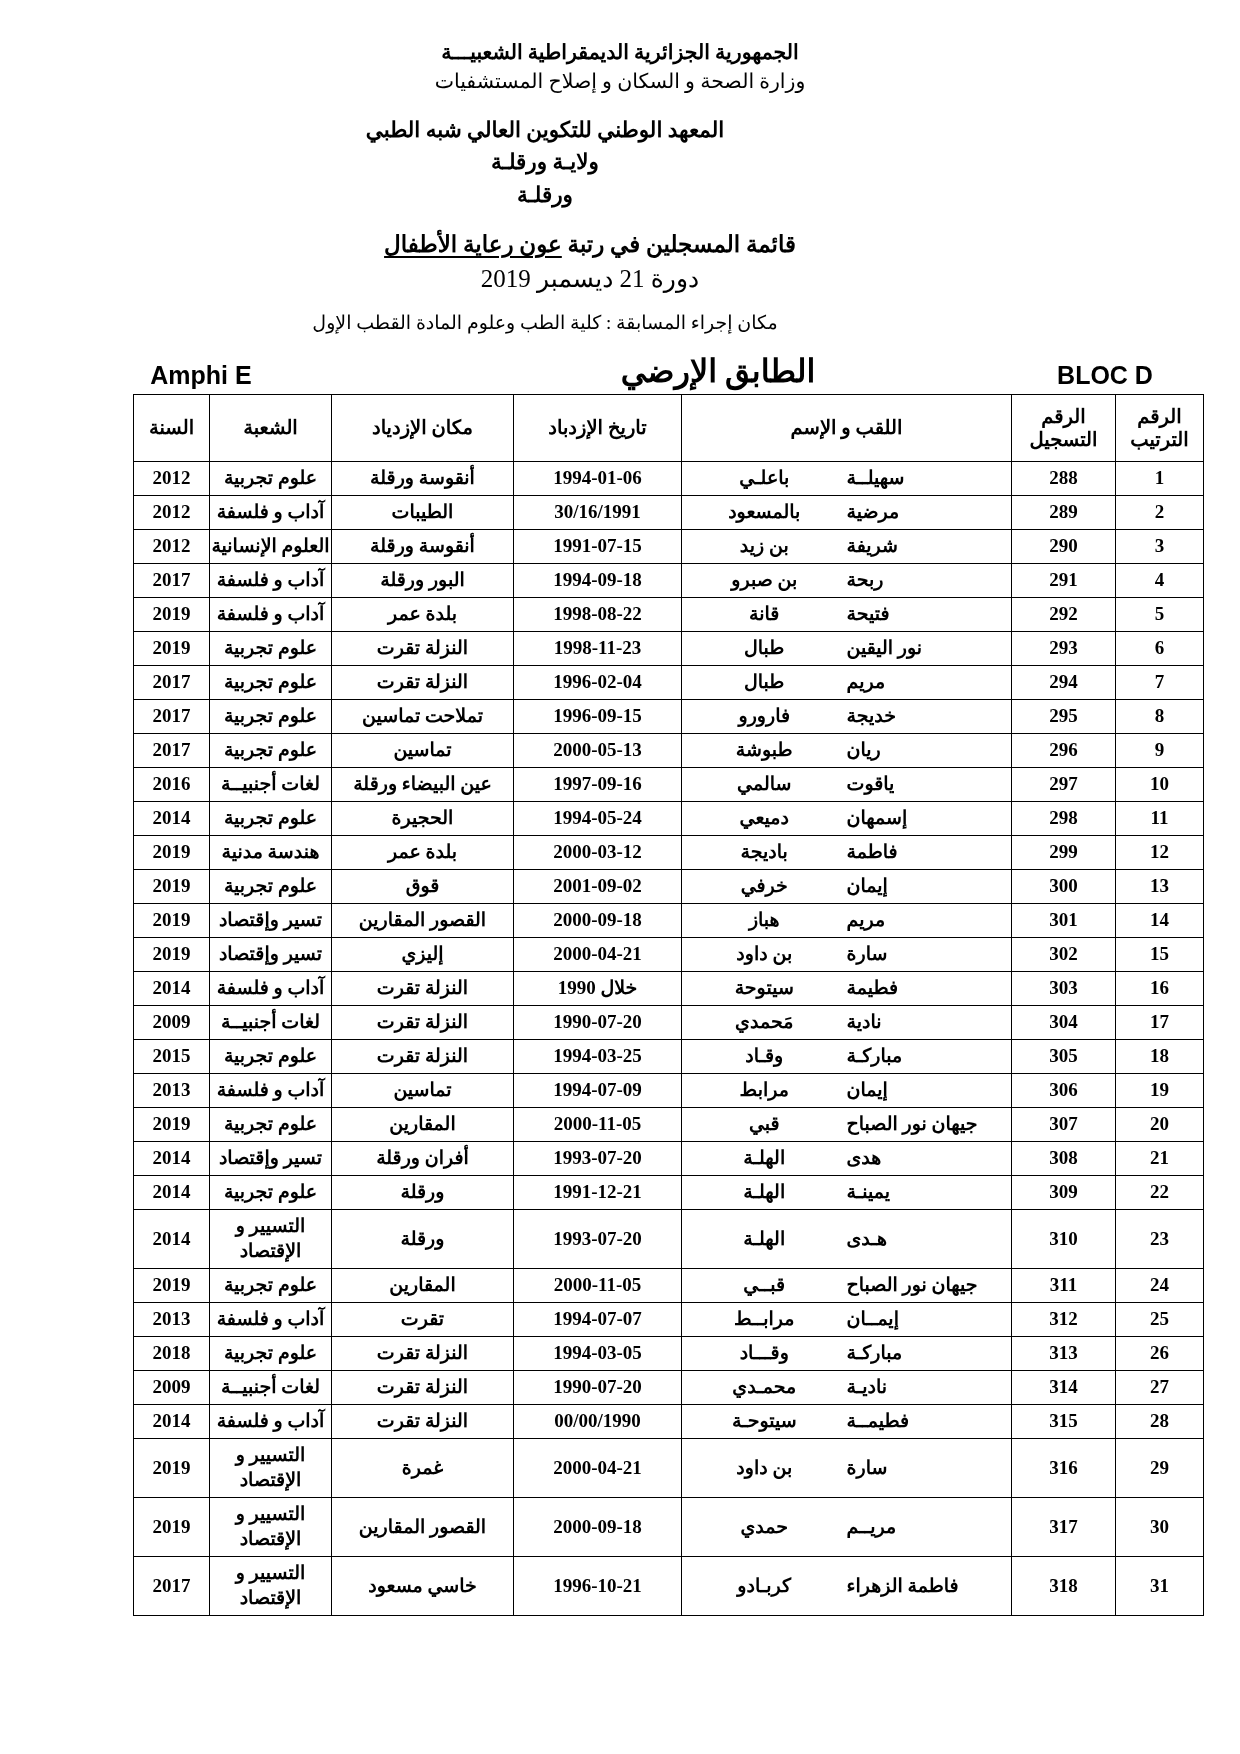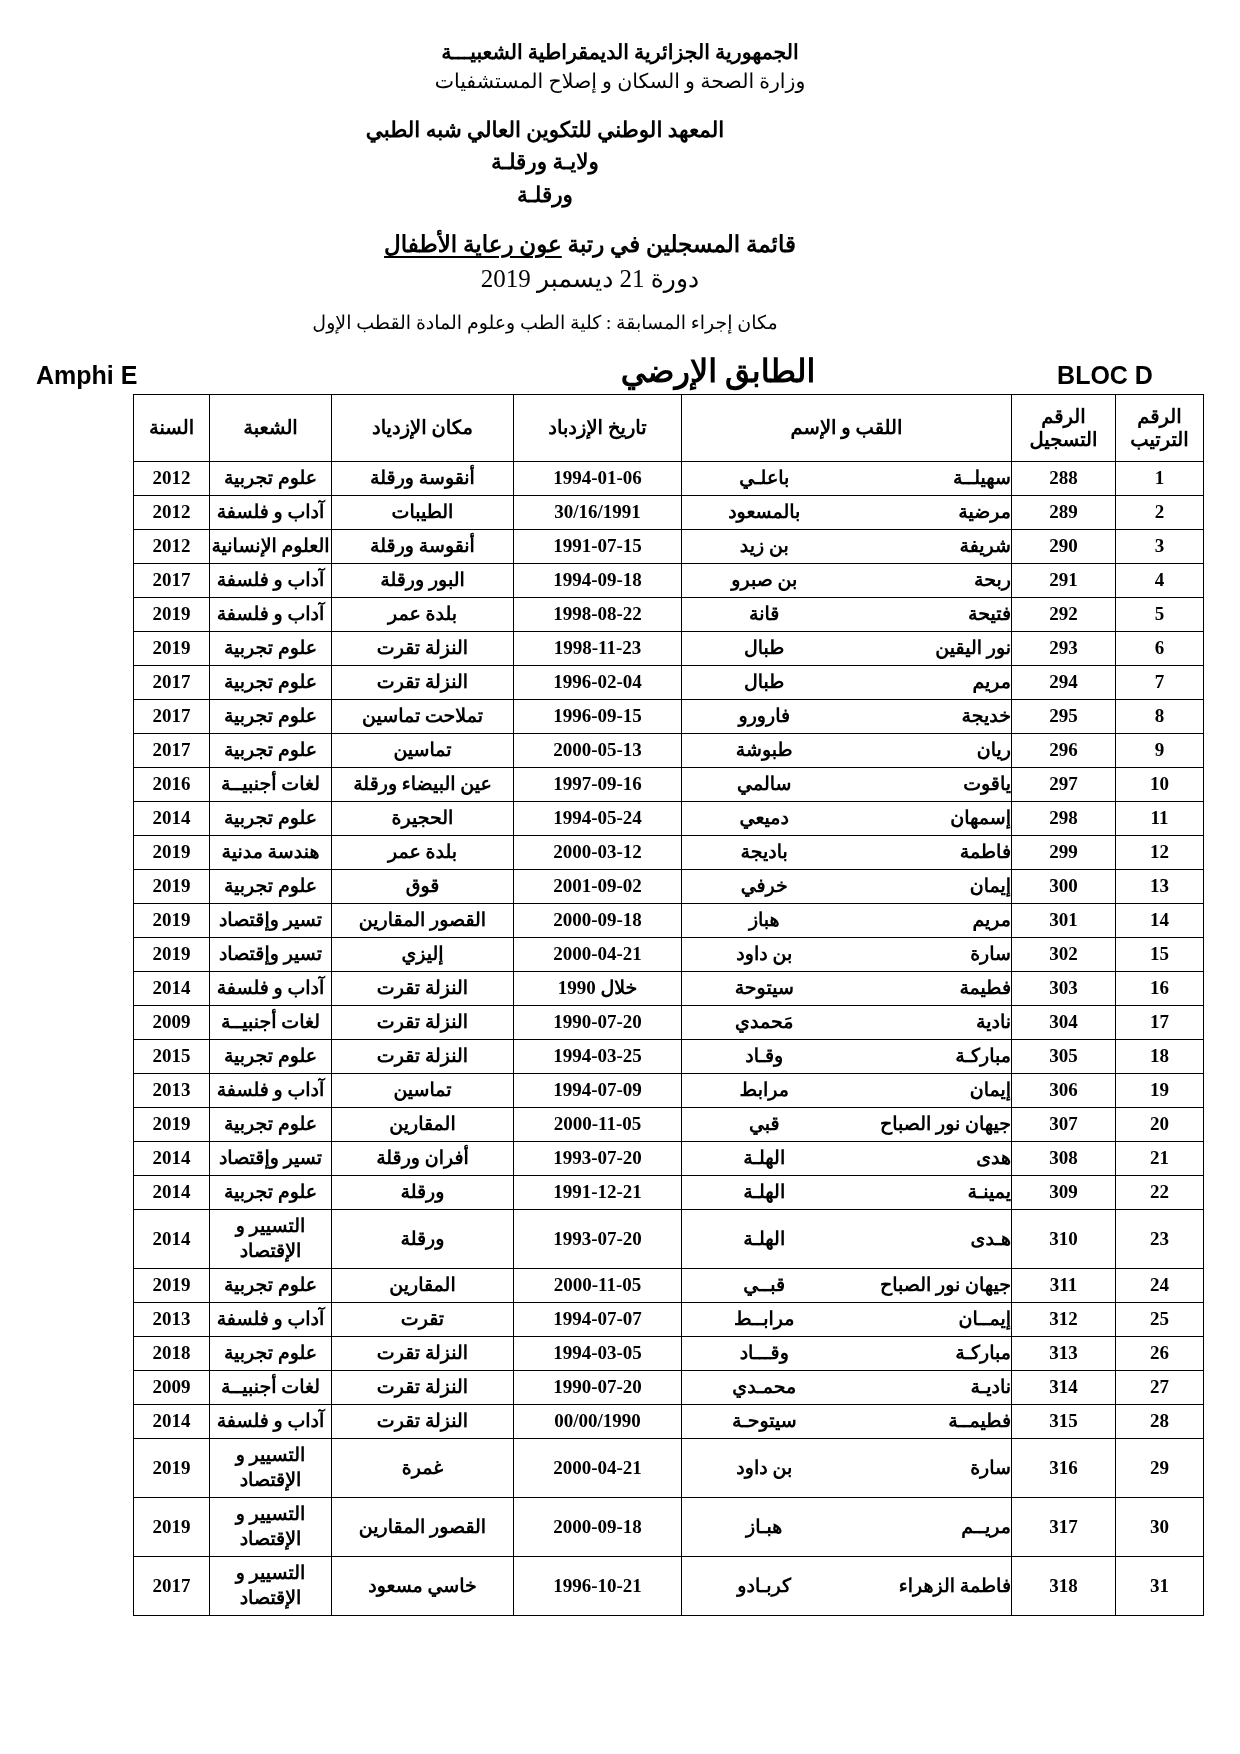--- a/index.html
+++ b/index.html
@@ -105,20 +105,21 @@
     font-size: 32px;
     flex: 1;
     text-align: center;
     padding-left: 60px;
   }
   .room-amphi {
     font-family: "Liberation Sans", "DejaVu Sans", sans-serif;
     font-weight: bold;
     font-size: 25px;
     width: 330px;
+    text-align: center;
     direction: ltr;
   }
 
   
   table.list {
     border-collapse: collapse;
     width: 1042px;
     margin: 0 36px 0 auto;
     margin-right: 36px;
     table-layout: fixed;
@@ -153,21 +154,21 @@
     padding: 0 10px;
   }
   .name-flex {
     display: flex;
     flex-direction: row;
     justify-content: space-around;
     align-items: center;
     width: 100%;
   }
   .name-last { flex: 1; text-align: center; }
-  .name-first { flex: 1; text-align: right; }
+  .name-first { flex: 1; text-align: left; }
 
   td.num-cell, td.dob-cell, td.year-cell {
     font-family: "Liberation Serif", "DejaVu Serif", serif;
     direction: ltr;
   }
   td.branch-cell { font-size: 18px; padding: 0 3px; }
   td.pob-cell { font-size: 19px; padding: 0 4px; }
   tr.tall td { height: 58px; }
   tr.tall td.branch-cell { line-height: 1.3; }
 </style>
@@ -628,21 +629,21 @@
           <td class="pob-cell">غمرة</td>
           <td class="branch-cell">التسيير و الإقتصاد</td>
           <td class="year-cell">2019</td>
         </tr>
         <tr class="tall">
           <td class="num-cell">30</td>
           <td class="num-cell">317</td>
           <td class="name-cell">
             <div class="name-flex">
               <span class="name-first">مريــم</span>
-              <span class="name-last">هبـاز</span>
+              <span class="name-last">حمدي</span>
             </div>
           </td>
           <td class="dob-cell">2000-09-18</td>
           <td class="pob-cell">القصور المقارين</td>
           <td class="branch-cell">التسيير و الإقتصاد</td>
           <td class="year-cell">2019</td>
         </tr>
         <tr class="tall">
           <td class="num-cell">31</td>
           <td class="num-cell">318</td>

